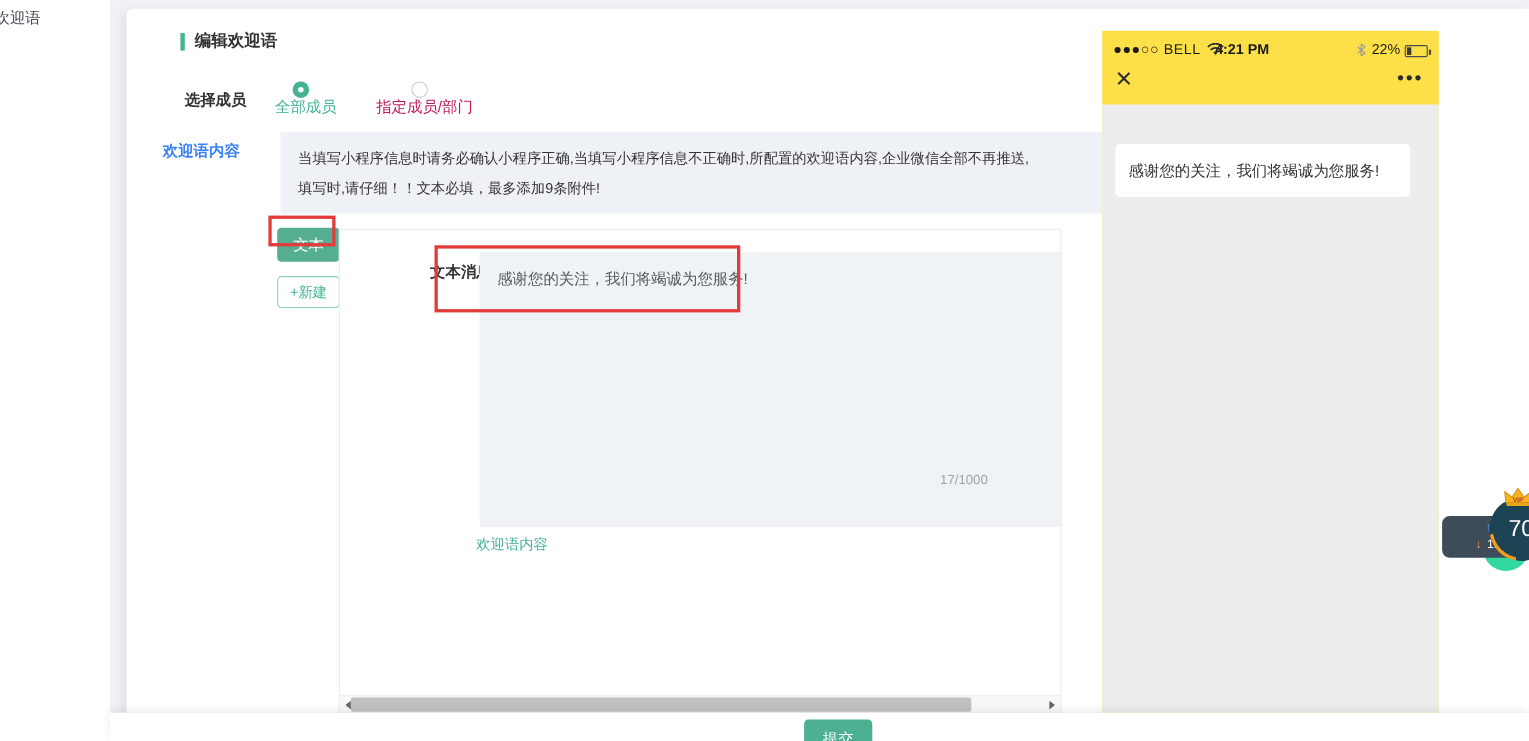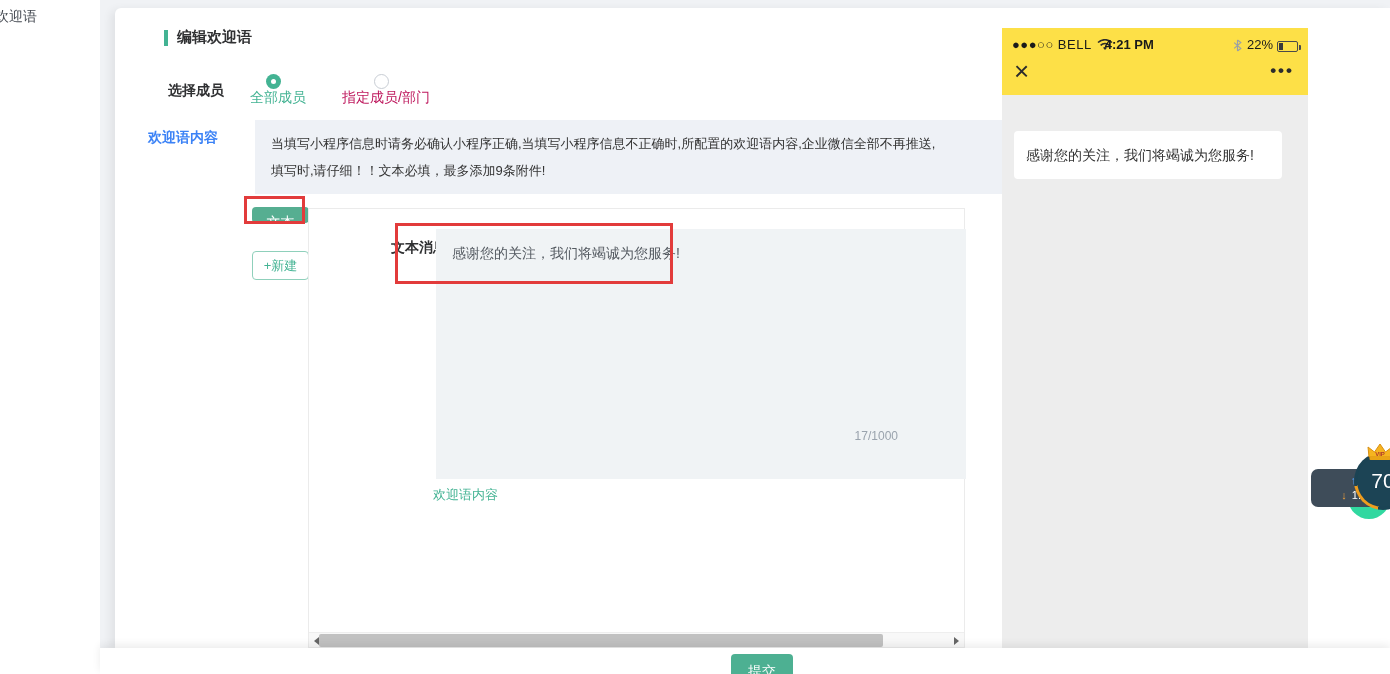--- a/index.html
+++ b/index.html
@@ -29,21 +29,21 @@
     border-radius:50%; background:#fff; }
   .radio-dot.off { background:#fff; border:1px solid #c8cdd4; }
   .radio-label.on { color:#43b393; }
   .radio-label.off { color:#be185d; }
 
   
   #content-label { left:33px; top:121px; font-size:14px; font-weight:bold; color:#3b82f6; }
   #notice-box { left:140px; top:112px; width:800px; min-height:66px; background:#eef1f6;
     padding:10px 16px; font-size:13px; color:#333; line-height:27px; white-space:pre-line; }
 
-  #text-tab { left:137px; top:199px; width:57px; height:16px; background:#56ae91; color:#fff;
+  #text-tab { left:137px; top:199px; width:57px; height:31px; background:#56ae91; color:#fff;
     font-size:14px; border:none; border-radius:4px; text-align:center; line-height:31px; cursor:pointer; }
   #new-btn { left:137px; top:243px; width:57px; height:29px; background:#fff; color:#43b393;
     font-size:13px; border:1px solid #8fd0bb; border-radius:4px; text-align:center; line-height:27px; cursor:pointer; }
 
   
   .red-box { border:3px solid #e23b3b; background:transparent; pointer-events:none; z-index:20; }
   #red-box-1 { left:129px; top:188px; width:61px; height:28px; }
 
   
   #editor-panel { left:193px; top:200px; width:657px; height:440px; background:#fff;

